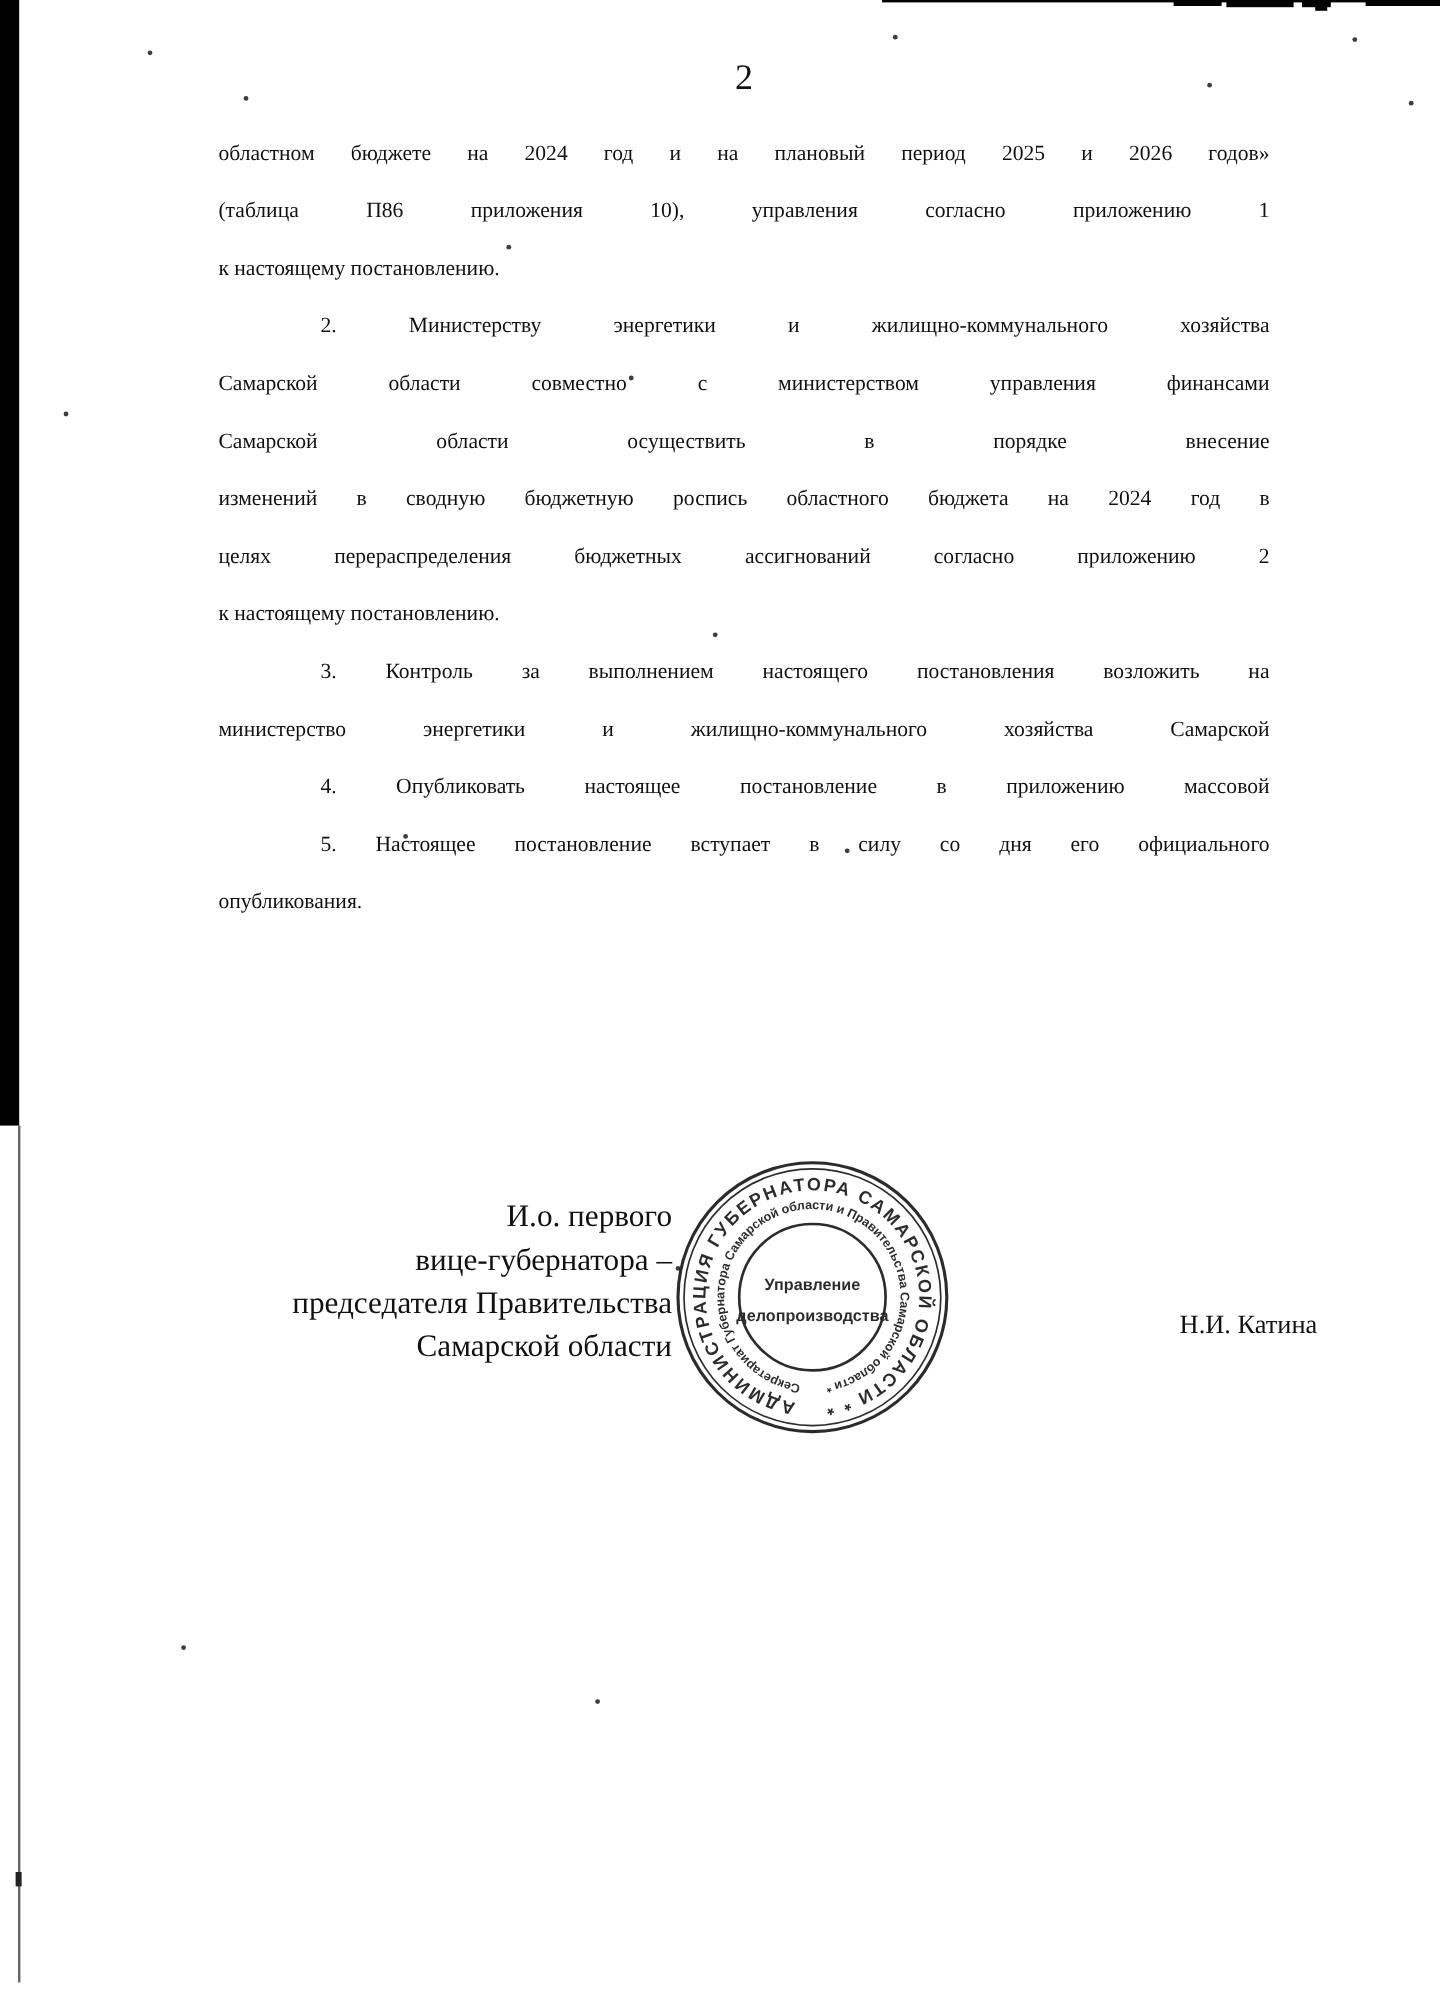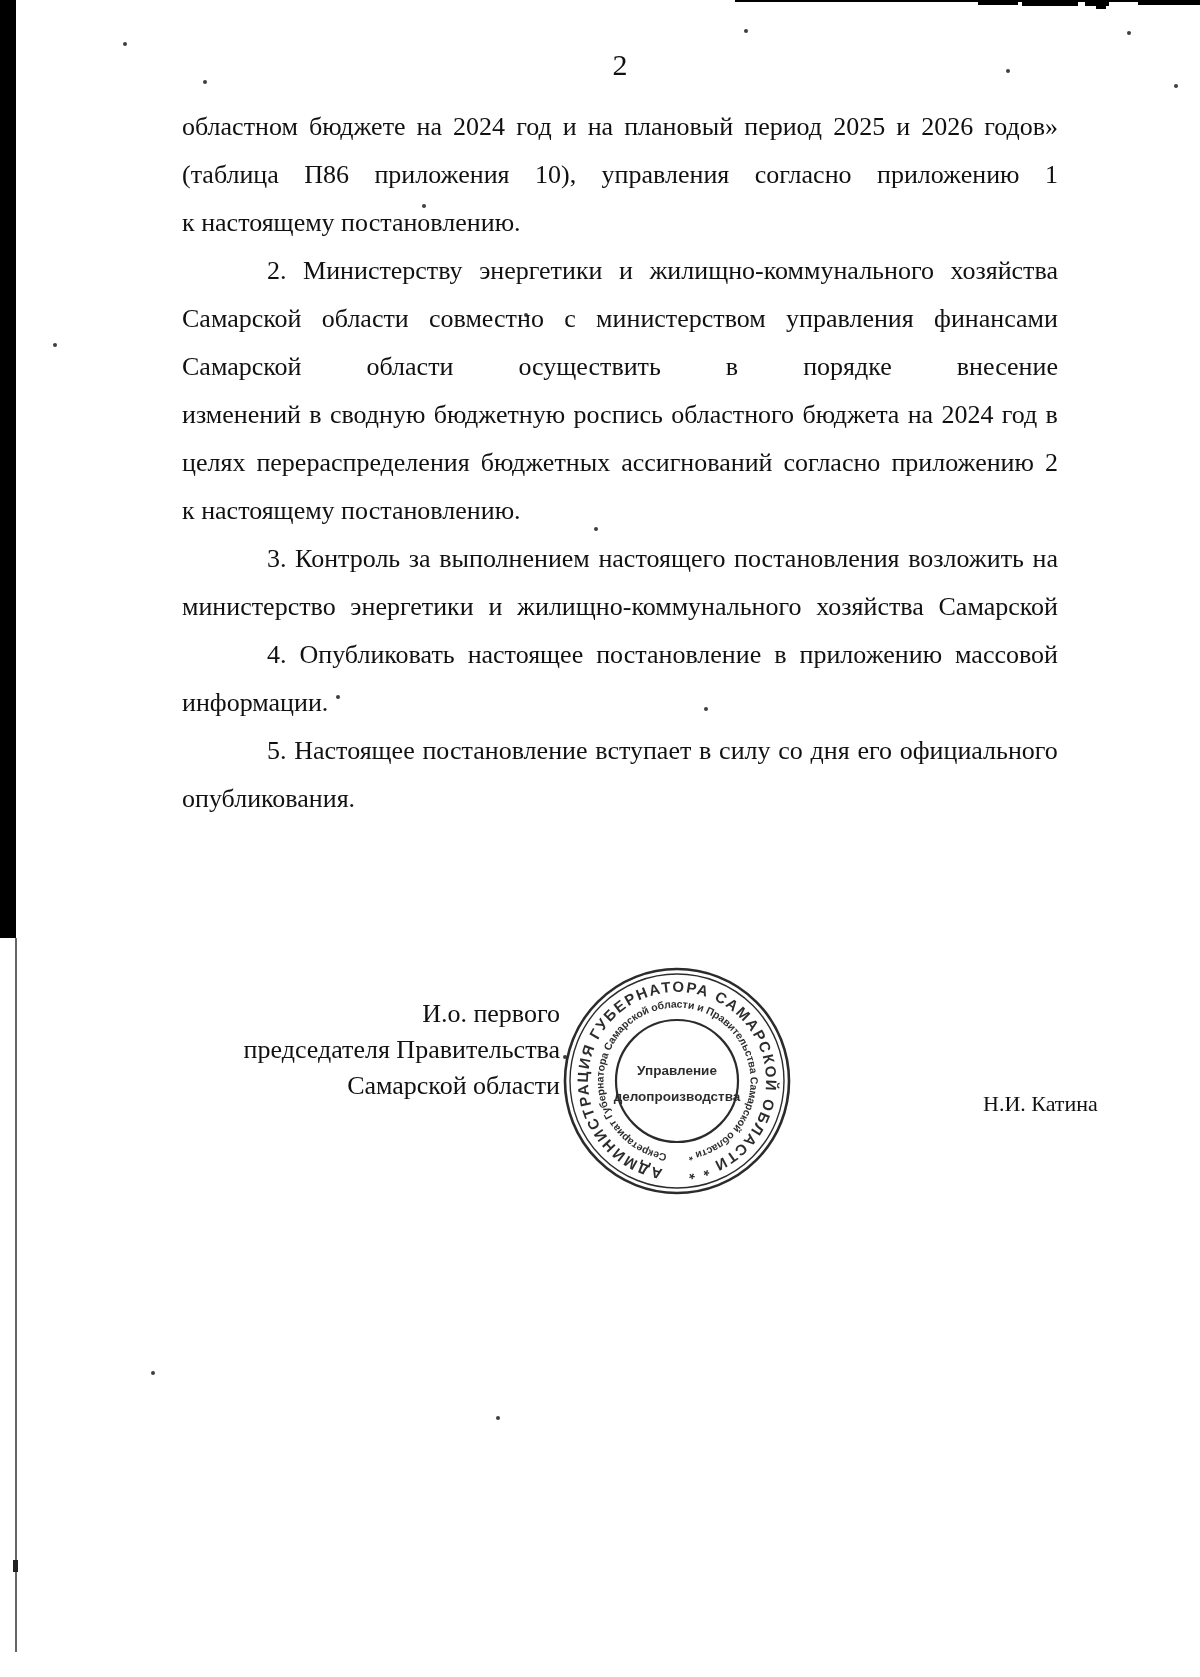--- a/index.html
+++ b/index.html
@@ -10,21 +10,21 @@
     overflow:hidden;
     font-family:"Liberation Serif","DejaVu Serif",serif;
     color:#111;
   }
   .page-number{
     position:absolute;left:182px;top:48px;width:876px;
     text-align:center;font-size:30px;
   }
   .body-text{
     position:absolute;left:182px;top:103px;width:876px;
-    font-size:26px;
+    font-size:18px;
   }
   .line{height:48px;line-height:48px;white-space:nowrap;}
   .line.justify{display:flex;justify-content:space-between;}
   .line.indent{padding-left:85px;}
   .sig-block{
     position:absolute;left:170px;top:996px;width:390px;
     text-align:right;font-size:26px;line-height:36px;
   }
   .sig-name{
     position:absolute;left:983px;top:1087px;font-size:22px;line-height:34px;
@@ -136,38 +136,38 @@
       </div>
       <div class="line justify indent">
         <span>4.</span>
         <span>Опубликовать</span>
         <span>настоящее</span>
         <span>постановление</span>
         <span>в</span>
         <span>приложению</span>
         <span>массовой</span>
       </div>
-      <div class="line">информации.</div>
       <div class="line justify indent">
         <span>5.</span>
         <span>Настоящее</span>
         <span>постановление</span>
         <span>вступает</span>
         <span>в</span>
         <span>силу</span>
         <span>со</span>
         <span>дня</span>
         <span>его</span>
         <span>официального</span>
       </div>
       <div class="line">опубликования.</div>
     </div>
 
   <div class="sig-block">
     <div>И.о. первого</div>
+    <div>вице-губернатора –</div>
     <div>председателя Правительства</div>
     <div>Самарской области</div>
   </div>
 
   <div class="sig-name">Н.И. Катина</div>
 
   <svg class="stamp" width="234" height="234" viewBox="0 0 234 234">
     <defs>
       <path id="outerTextPath" d="M117,206 A89,89 0 0 1 117,28 A89,89 0 0 1 117,206" fill="none"></path>
       <path id="innerTextPath" d="M117,190.5 A73.5,73.5 0 0 1 117,43.5 A73.5,73.5 0 0 1 117,190.5" fill="none"></path>

